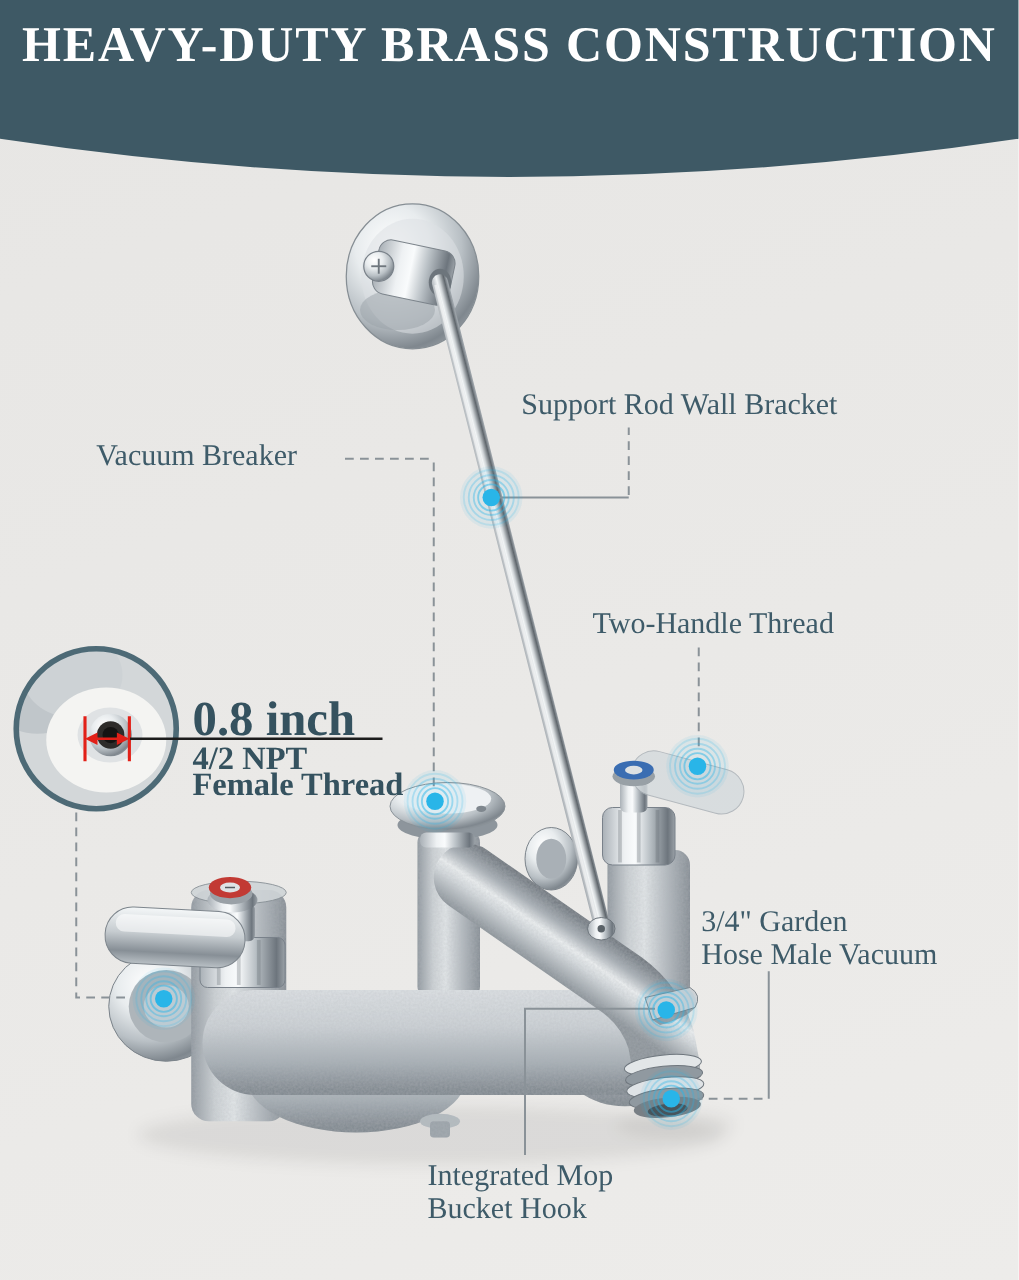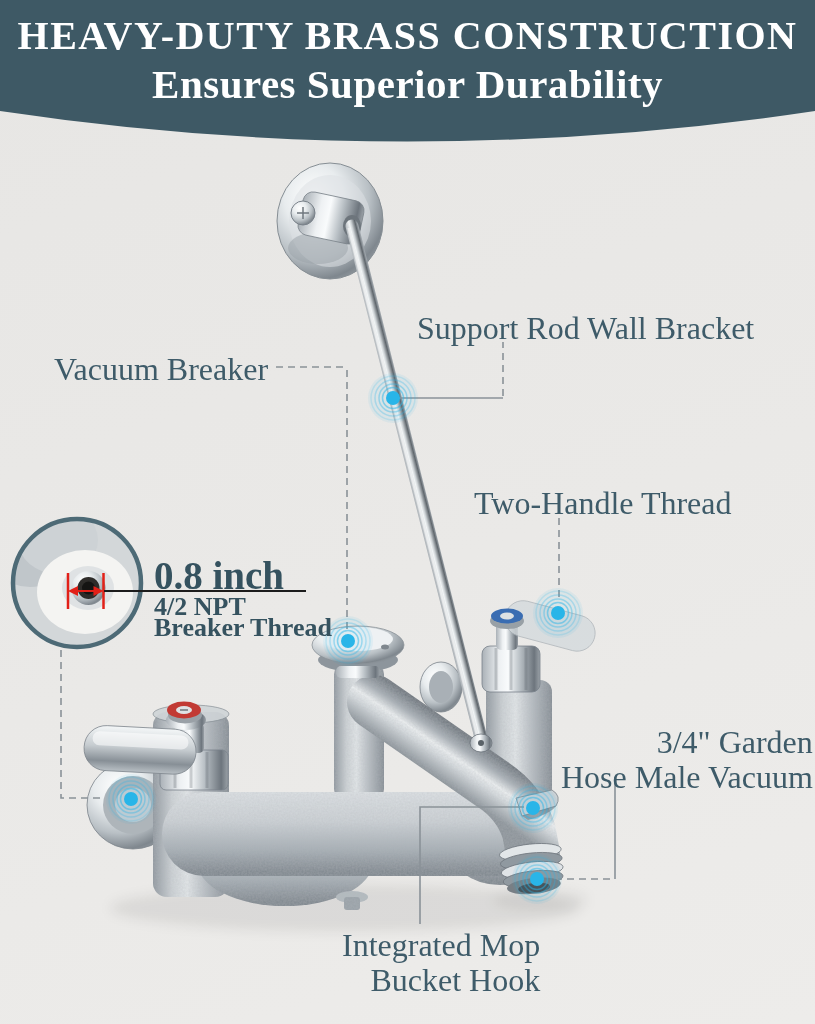--- a/index.html
+++ b/index.html
@@ -18,21 +18,21 @@
   .hero-title{
     margin-top:16px;
     font-size:40px;font-weight:700;letter-spacing:1.5px;line-height:1.0;
   }
   .hero-subtitle{
     margin-top:8px;
     font-size:41px;font-weight:700;letter-spacing:0.5px;line-height:1.0;
   }
   .callout-label{
     position:absolute;white-space:nowrap;
-    font-size:32px;line-height:1.1;color:var(--label-text,#3e5b69);text-align:right;
+    font-size:24px;line-height:1.1;color:var(--label-text,#3e5b69);
   }
   .inset-size{
     position:absolute;white-space:nowrap;
     font-size:39px;font-weight:700;color:var(--dark-label-text,#35525f);
   }
   .inset-thread{
     position:absolute;white-space:nowrap;
     font-size:26px;font-weight:700;line-height:1.0;color:var(--dark-label-text,#35525f);
   }
 </style>
@@ -267,36 +267,35 @@
       </g>
     </g>
     <circle cx="77" cy="583" r="64" fill="none" style="stroke:var(--inset-border)" stroke-width="4.5"></circle>
   </g>
 
   <line x1="104" y1="591" x2="306" y2="591" stroke="#1c1c1c" stroke-width="2"></line>
 </svg>
 
 <header class="hero">
   <div class="hero-title">HEAVY-DUTY BRASS CONSTRUCTION</div>
-  <div class="hero-subtitle">Ensures Superior Durability</div>
 </header>
 
 <div class="callout-label" style="left:417px;top:311px">Support Rod Wall Bracket</div>
 
-<div class="callout-label" style="left:54px;top:352px">Vacuum Breaker</div>
+<div class="callout-label" style="left:77px;top:352px">Vacuum Breaker</div>
 
 <div class="callout-label" style="left:474px;top:486px">Two-Handle Thread</div>
 
 <div class="callout-label" style="left:561px;top:725px">
   <div>3/4" Garden</div>
   <div>Hose Male Vacuum</div>
 </div>
 
 <div class="callout-label" style="left:342px;top:928px">
   <div>Integrated Mop</div>
   <div>Bucket Hook</div>
 </div>
 
 <div class="inset-size" style="left:154px;top:553px">0.8 inch</div>
 <div class="inset-thread" style="left:154px;top:594px">4/2 NPT</div>
-<div class="inset-thread" style="left:154px;top:615px">Breaker Thread</div>
+<div class="inset-thread" style="left:154px;top:615px">Female Thread</div>
 
 </div>
 
 </body></html>

